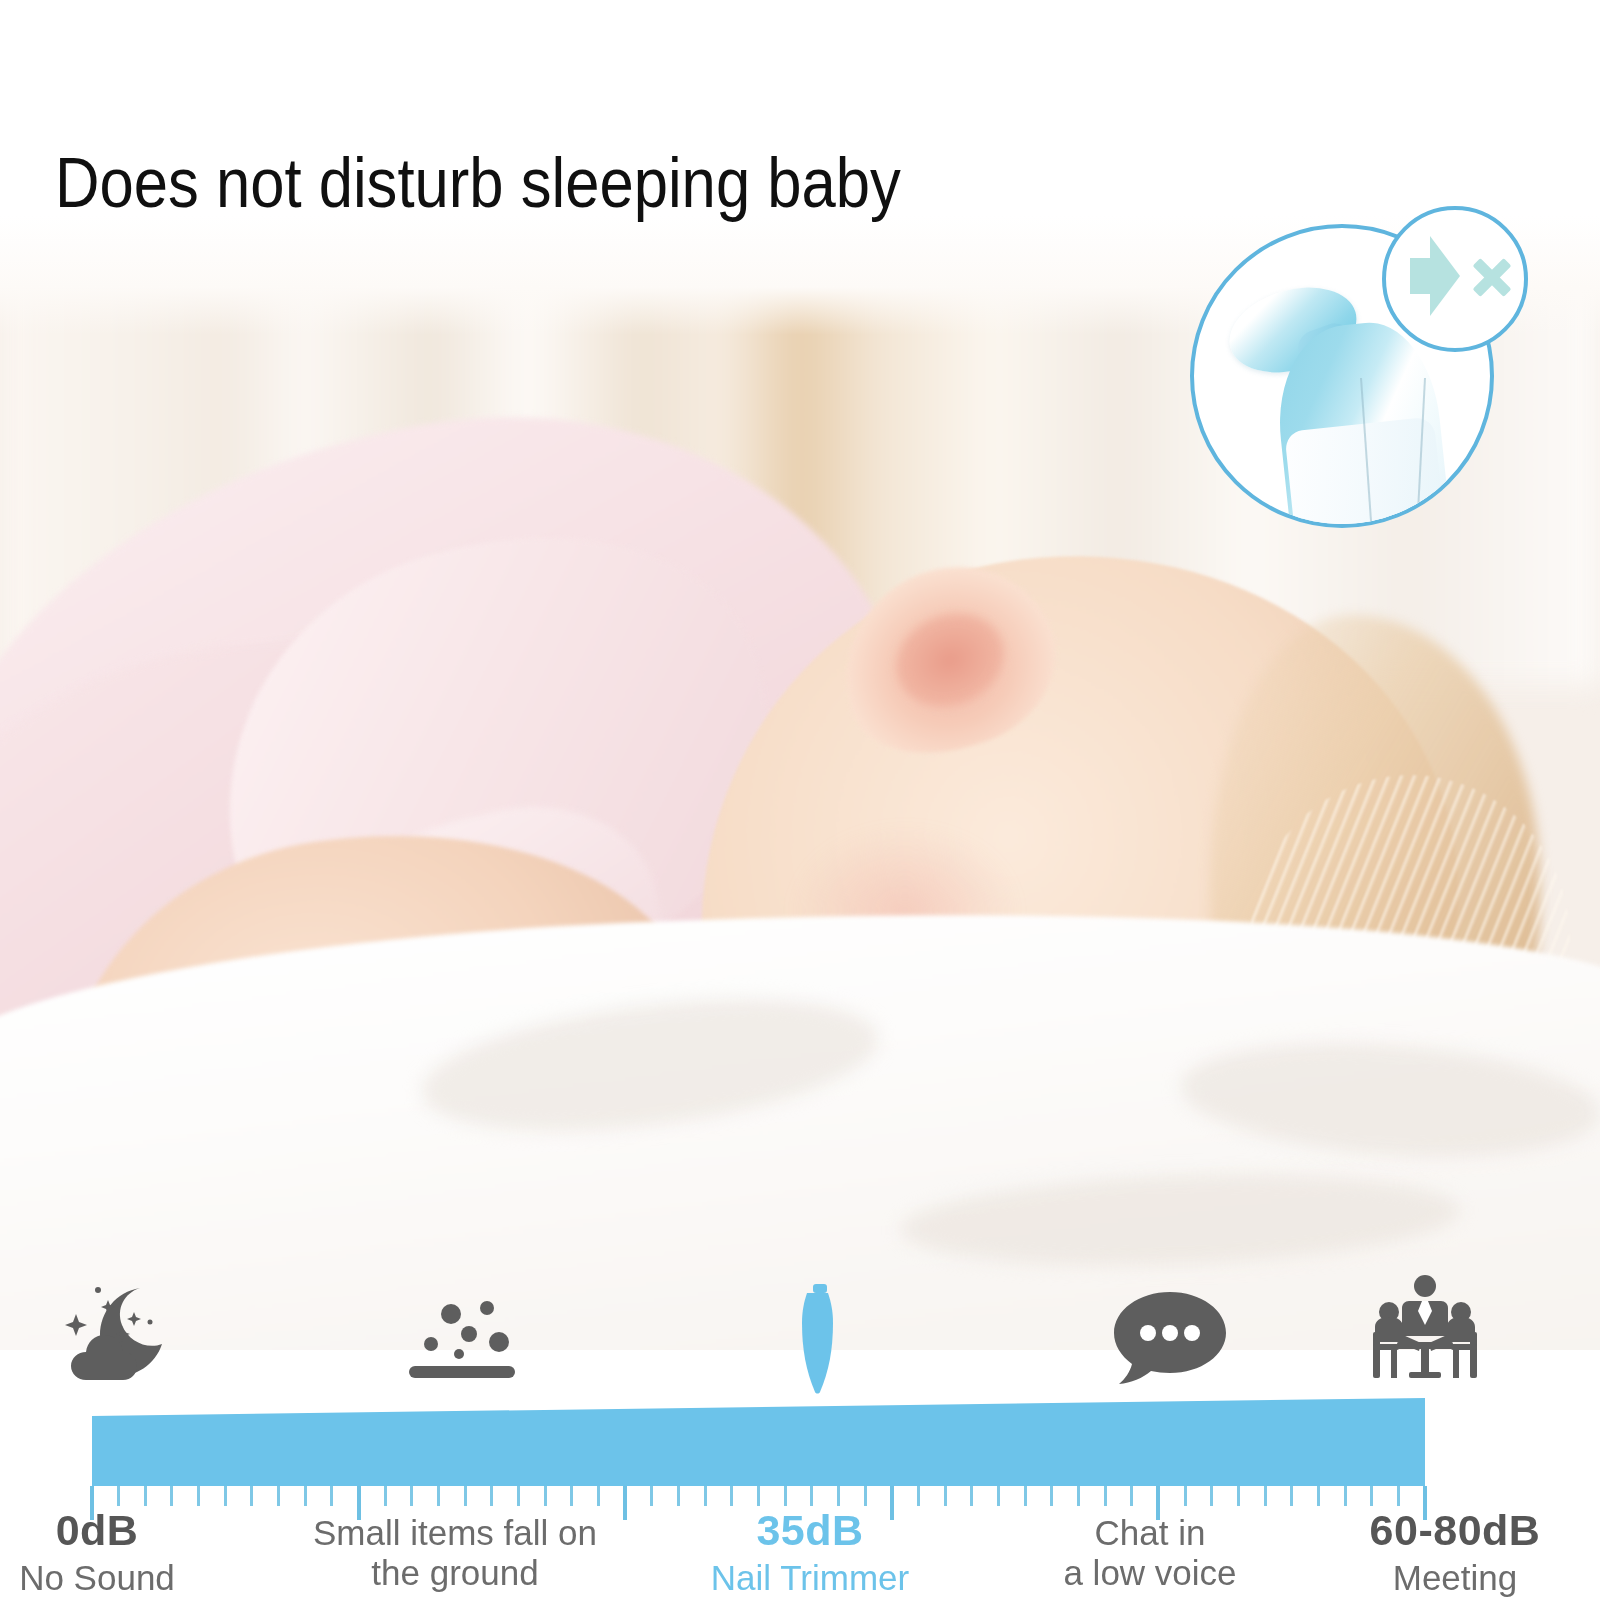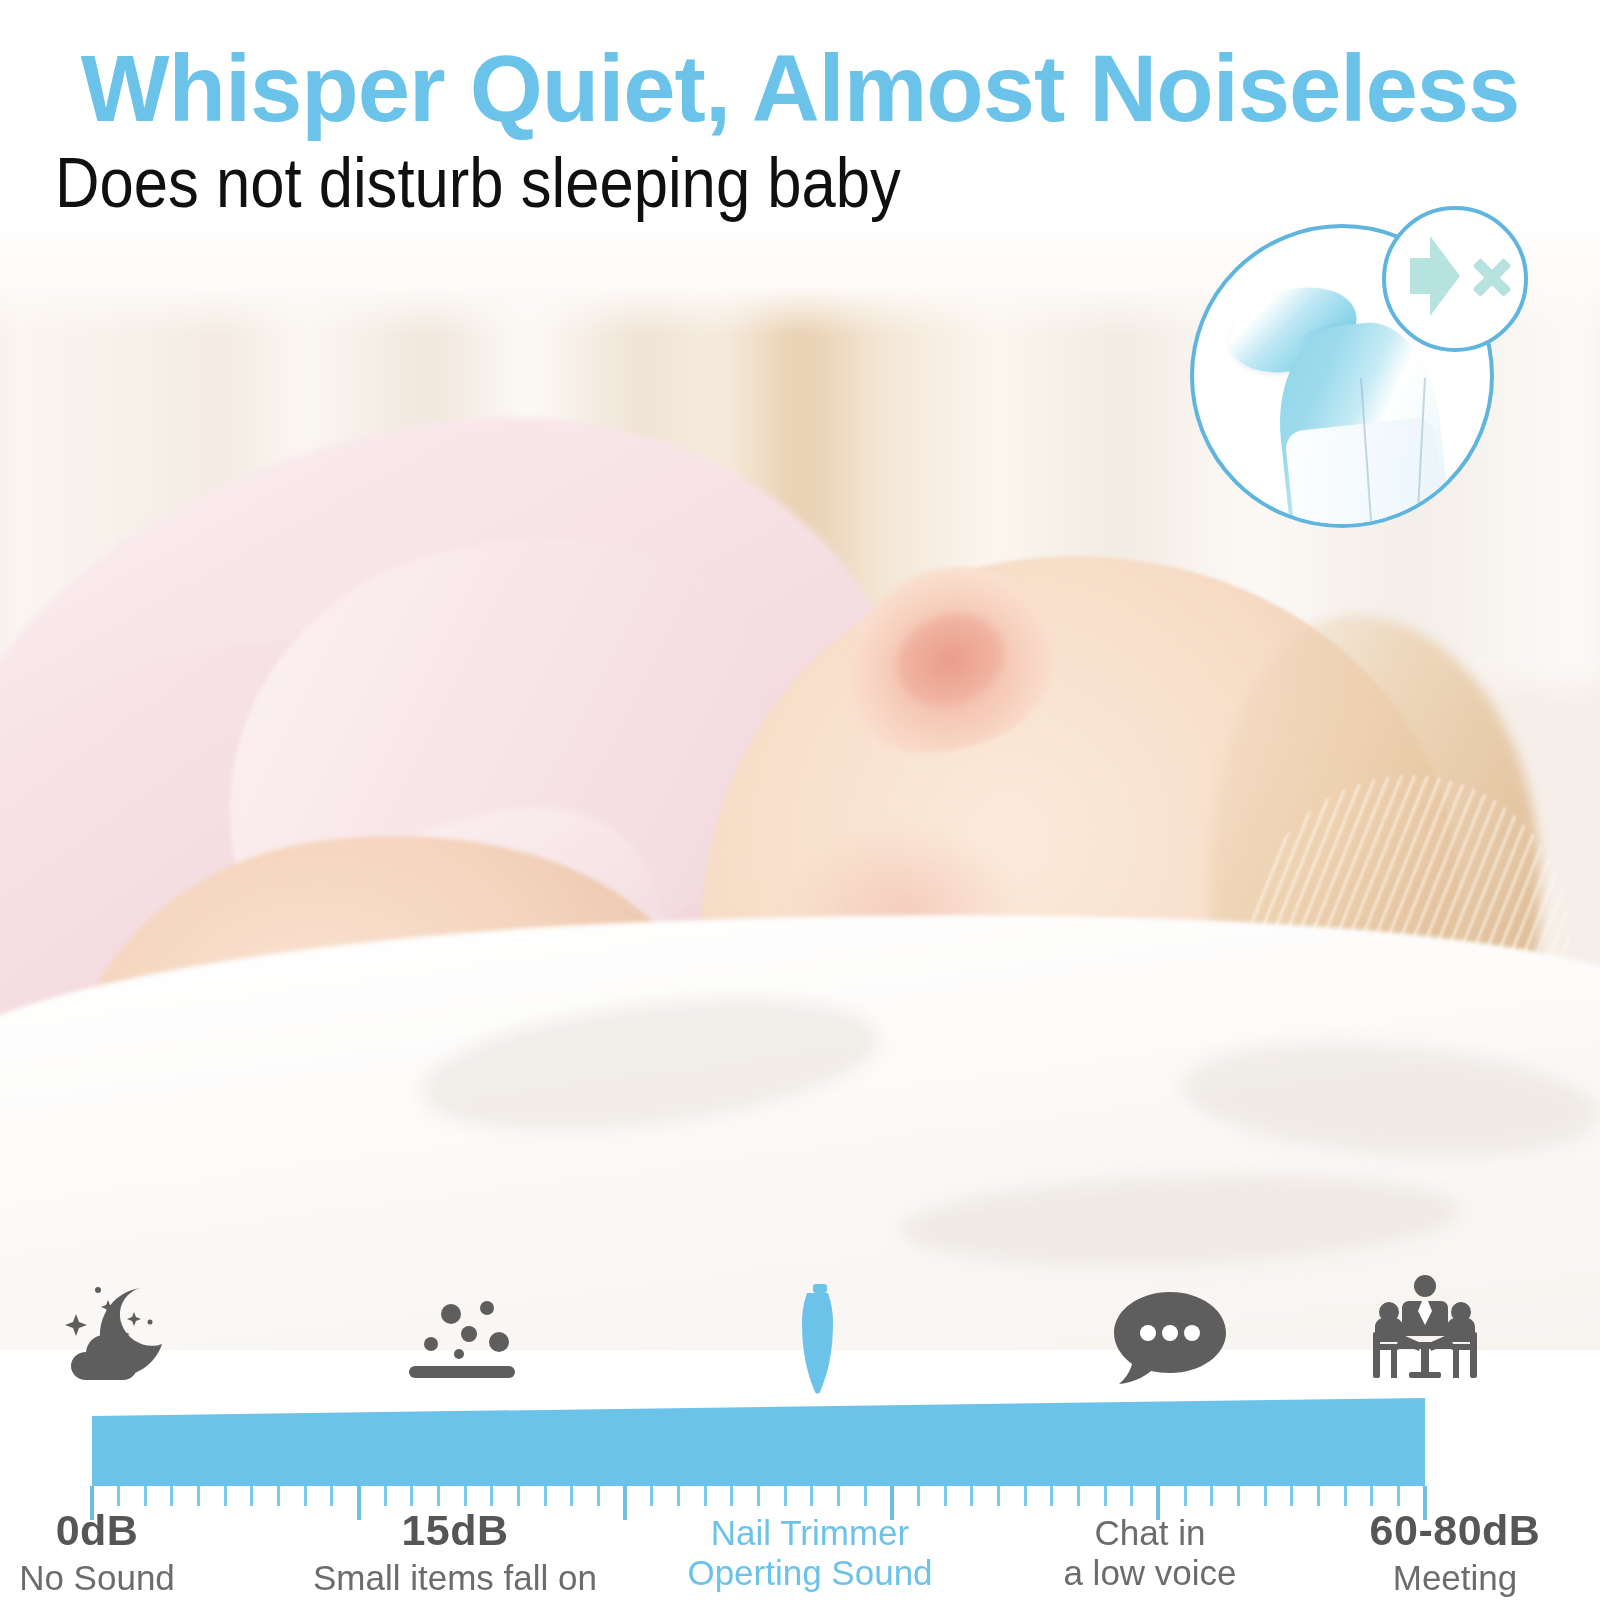--- a/index.html
+++ b/index.html
@@ -439,21 +439,20 @@
 
     <div class="cheek" style="left:800px; top:800px; width:260px; height:200px;"></div>
     <div class="cheek" style="left:790px; top:610px; width:230px; height:170px;"></div>
 
     <div class="sheet"></div>
     <div class="sheet-fold" style="left:420px; top:790px; width:460px; height:120px; transform:rotate(-7deg);"></div>
     <div class="sheet-fold" style="left:1180px; top:830px; width:420px; height:110px; transform:rotate(4deg);"></div>
     <div class="sheet-fold" style="left:900px; top:960px; width:560px; height:90px; transform:rotate(-2deg);"></div>
   </div>
 
-  <div class="title">Whisper Quiet, Almost Noiseless</div>
   <div class="subtitle">Does not disturb sleeping baby</div>
 
   <div class="badge">
     <div class="badge-circle">
       <div class="trimmer-head"></div>
       <div class="trimmer-neck"></div>
       <div class="trimmer-body"></div>
       <div class="trimmer-body-white"></div>
       <div class="trimmer-seam" style="left:166px; top:150px; height:165px; transform:rotate(-4deg);"></div>
       <div class="trimmer-seam" style="left:230px; top:150px; height:160px; transform:rotate(3deg);"></div>
@@ -589,25 +588,25 @@
         <div class="tick" style="left: 1396.84px; top: 216px; height: 20px;"></div>
         <div class="tick major" style="left: 1423px; top: 216px; height: 34px;"></div>
       </div>
 
     <div class="lbl" style="left:-73px; top:238px;">
       <div class="db">0dB</div>
       <div class="desc">No Sound</div>
     </div>
 
     <div class="lbl" style="left:285px; top:238px;">
-      <div class="db">15dB</div>
       <div class="desc">Small items fall on<br>the ground</div>
     </div>
 
     <div class="lbl accent" style="left:640px; top:238px;">
+      <div class="db">35dB</div>
       <div class="desc">Nail Trimmer<br>Operting Sound</div>
     </div>
 
     <div class="lbl" style="left:980px; top:238px;">
       <div class="desc">Chat in<br>a low voice</div>
     </div>
 
     <div class="lbl" style="left:1285px; top:238px;">
       <div class="db">60-80dB</div>
       <div class="desc">Meeting<br>Discussion</div>

